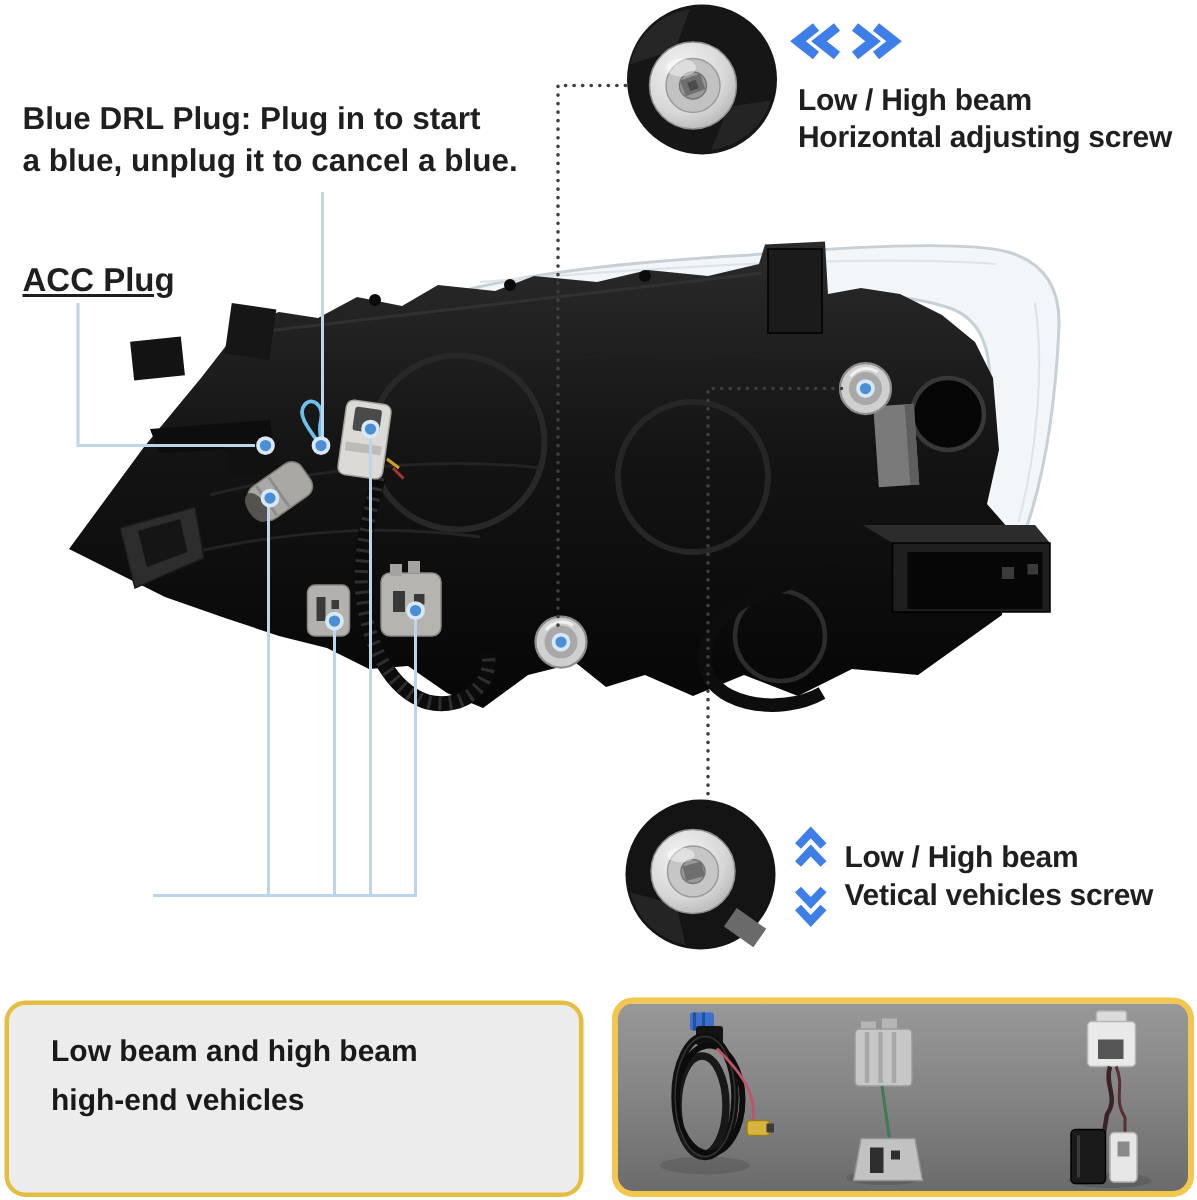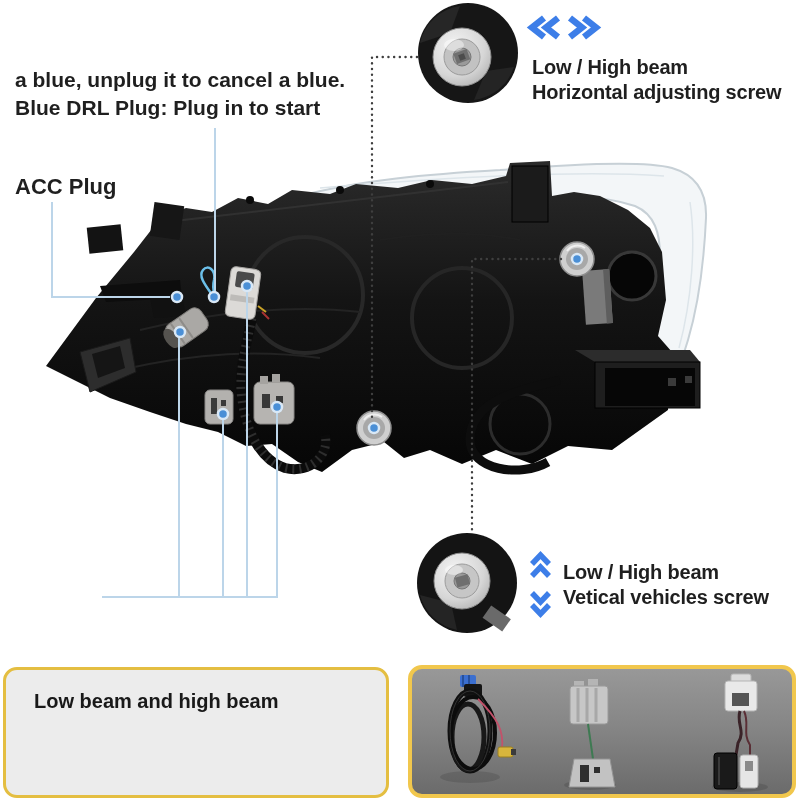--- a/index.html
+++ b/index.html
@@ -4,21 +4,21 @@
 <style>
   html,body{margin:0;padding:0;background:#ffffff;}
   .canvas{
     position:relative;width:798px;height:800px;background:#ffffff;overflow:hidden;
     font-family:"Liberation Sans","DejaVu Sans",sans-serif;
   }
   .scene{position:absolute;left:0;top:0;}
   .note{position:absolute;font-weight:700;color:#1f1f1f;white-space:nowrap;}
   .note .ln{display:block;}
   #drl-note{left:15px;top:66px;font-size:21px;line-height:28px;}
-  #acc-label{left:15px;top:174px;font-size:22px;}
+  #acc-label{left:15px;top:174px;font-size:22px;text-decoration:underline;}
   #main-label{left:55px;top:606px;font-size:22px;}
   #hadj-note{left:532px;top:55px;font-size:20px;line-height:25px;letter-spacing:-0.2px;}
   #vadj-note{left:563px;top:560px;font-size:20px;line-height:25px;letter-spacing:-0.2px;}
   #info-box{
     position:absolute;left:3px;top:667px;width:386px;height:131px;box-sizing:border-box;
     background:#ececec;border:3px solid #e4be41;border-radius:14px;
     padding:15px 14px 0 28px;
   }
   #info-box .ln{display:block;font-size:20px;line-height:33px;font-weight:700;color:#191919;white-space:nowrap;}
   #parts-panel{
@@ -207,41 +207,42 @@
       <path d="M532 564 L540.5 555 L549 564"></path>
       <path d="M532 576 L540.5 567 L549 576"></path>
     </g>
     <g stroke="#3d7ee8" stroke-width="5.5" fill="none">
       <path d="M532 593 L540.5 602 L549 593"></path>
       <path d="M532 605 L540.5 614 L549 605"></path>
     </g>
   </svg>
 
   <div class="note" id="drl-note">
+    <span class="ln">Blue DRL Plug: Plug in to start</span>
     <span class="ln">a blue, unplug it to cancel a blue.</span>
-    <span class="ln">Blue DRL Plug: Plug in to start</span>
   </div>
 
   <div class="note" id="acc-label">
     <span class="ln">ACC Plug</span>
   </div>
 
 
   <div class="note" id="hadj-note">
     <span class="ln">Low / High beam</span>
     <span class="ln">Horizontal adjusting screw</span>
   </div>
 
   <div class="note" id="vadj-note">
     <span class="ln">Low / High beam</span>
     <span class="ln">Vetical vehicles screw</span>
   </div>
 
   <div id="info-box">
     <span class="ln">Low beam and high beam</span>
+    <span class="ln">high-end vehicles</span>
   </div>
 
   <div id="parts-panel">
     <svg width="380" height="125" viewBox="0 0 380 125">
 
       <g>
         <ellipse cx="58" cy="108" rx="30" ry="6" fill="#000000" opacity="0.12"></ellipse>
         <rect x="48" y="6" width="16" height="12" rx="2" fill="#3b6fd0"></rect>
         <line x1="51" y1="6" x2="51" y2="18" stroke="#27509c" stroke-width="2"></line>
         <line x1="57" y1="6" x2="57" y2="18" stroke="#27509c" stroke-width="2"></line>

